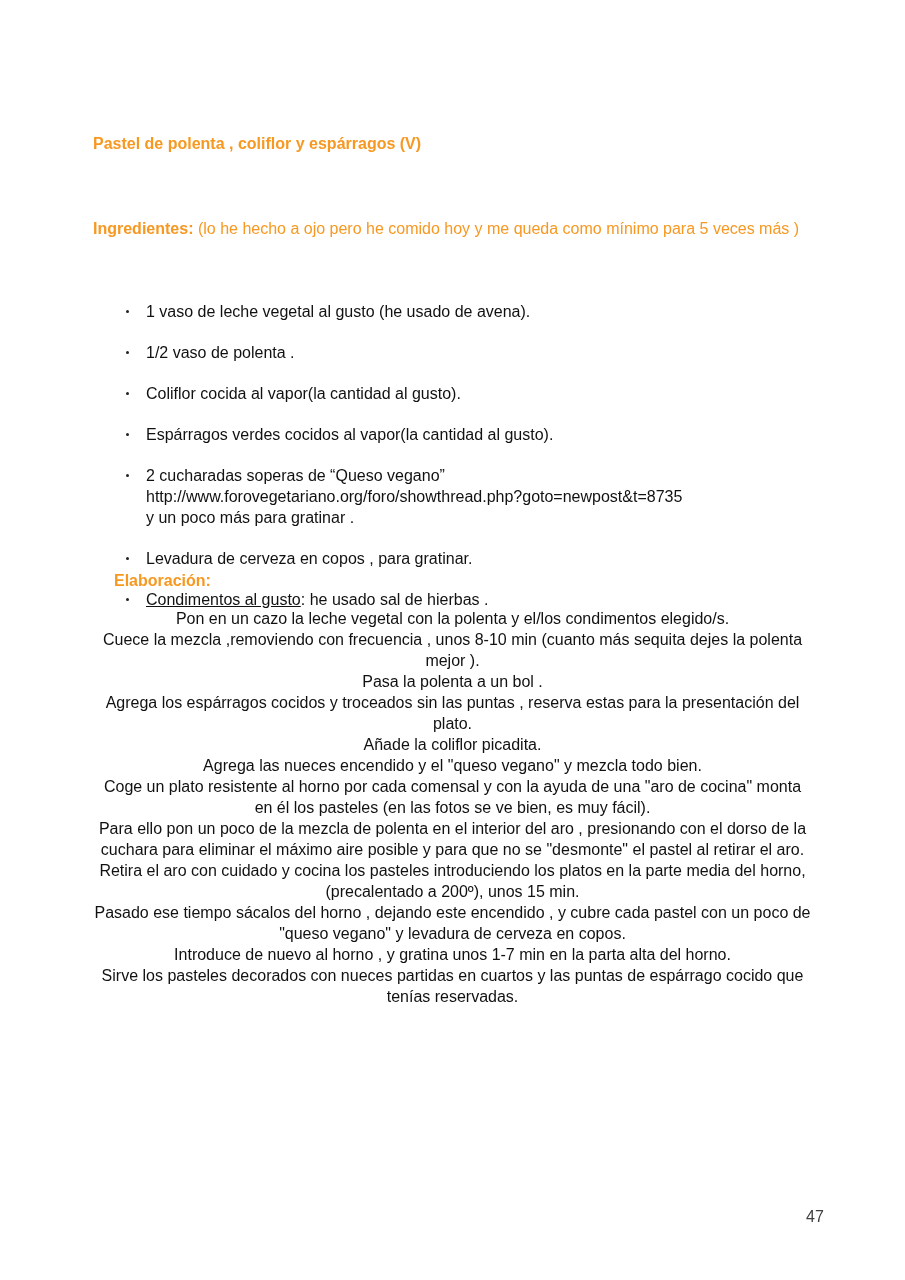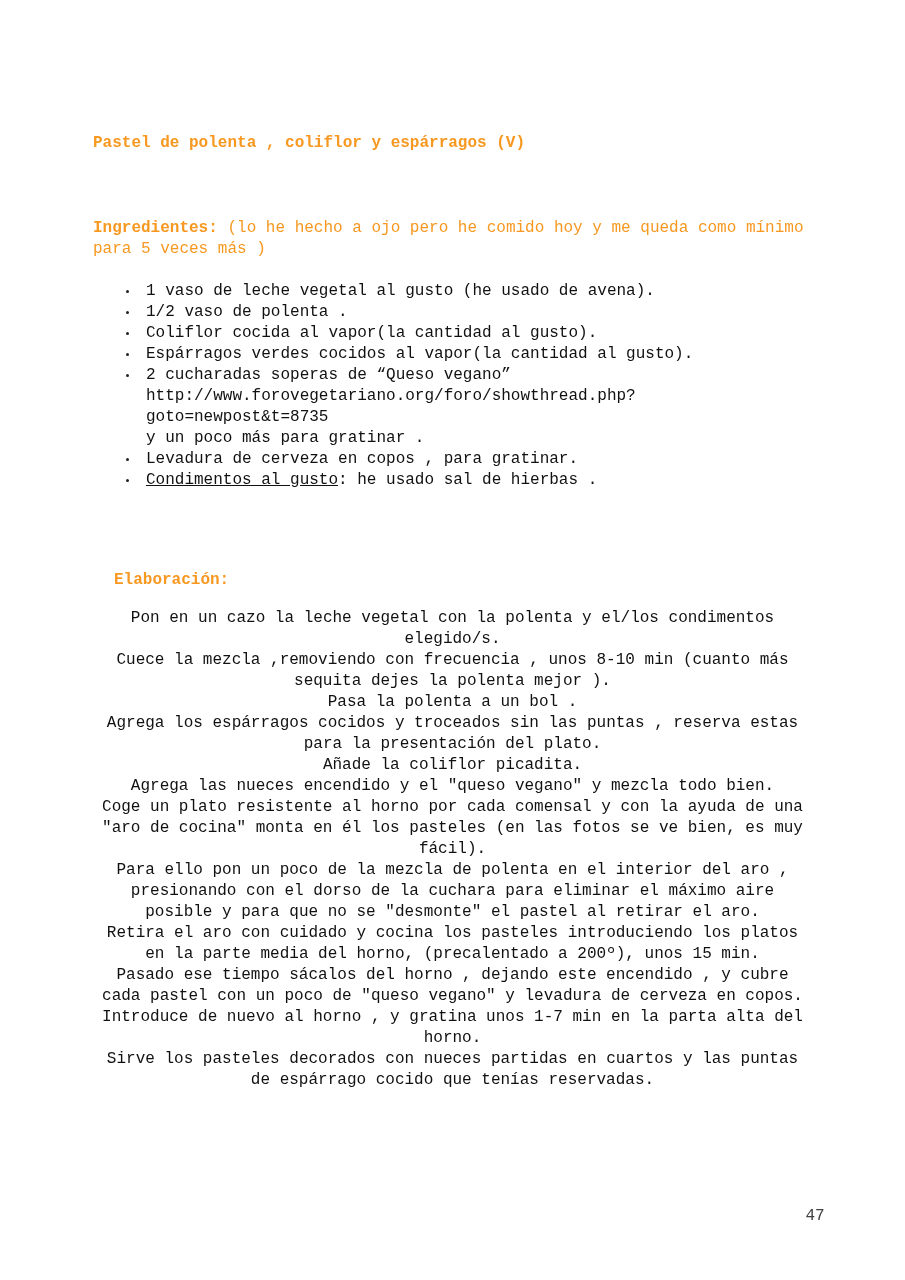--- a/index.html
+++ b/index.html
@@ -5,21 +5,21 @@
   html, body {
     margin: 0;
     padding: 0;
     background: #ffffff;
   }
   .page {
     position: relative;
     width: 905px;
     height: 1280px;
     background: #ffffff;
-    font-family: Liberation Mono, monospace;
+    font-family: Liberation Sans, sans-serif;
     font-size: 16px;
     line-height: 21px;
     color: #111111;
     overflow: hidden;
   }
   .col {
     position: absolute;
     left: 93px;
     width: 719px;
   }
@@ -38,20 +38,21 @@
   ul.bullets {
     top: 281px;
     list-style: none;
     margin: 0;
     padding: 0;
   }
   ul.bullets > li {
     position: relative;
     padding-left: 53px;
     white-space: pre-line;
+    margin-top: 20px;
   }
   ul.bullets > li::before {
     content: "";
     position: absolute;
     left: 33px;
     top: 9px;
     width: 3px;
     height: 3px;
     border-radius: 50%;
     background: #222222;

